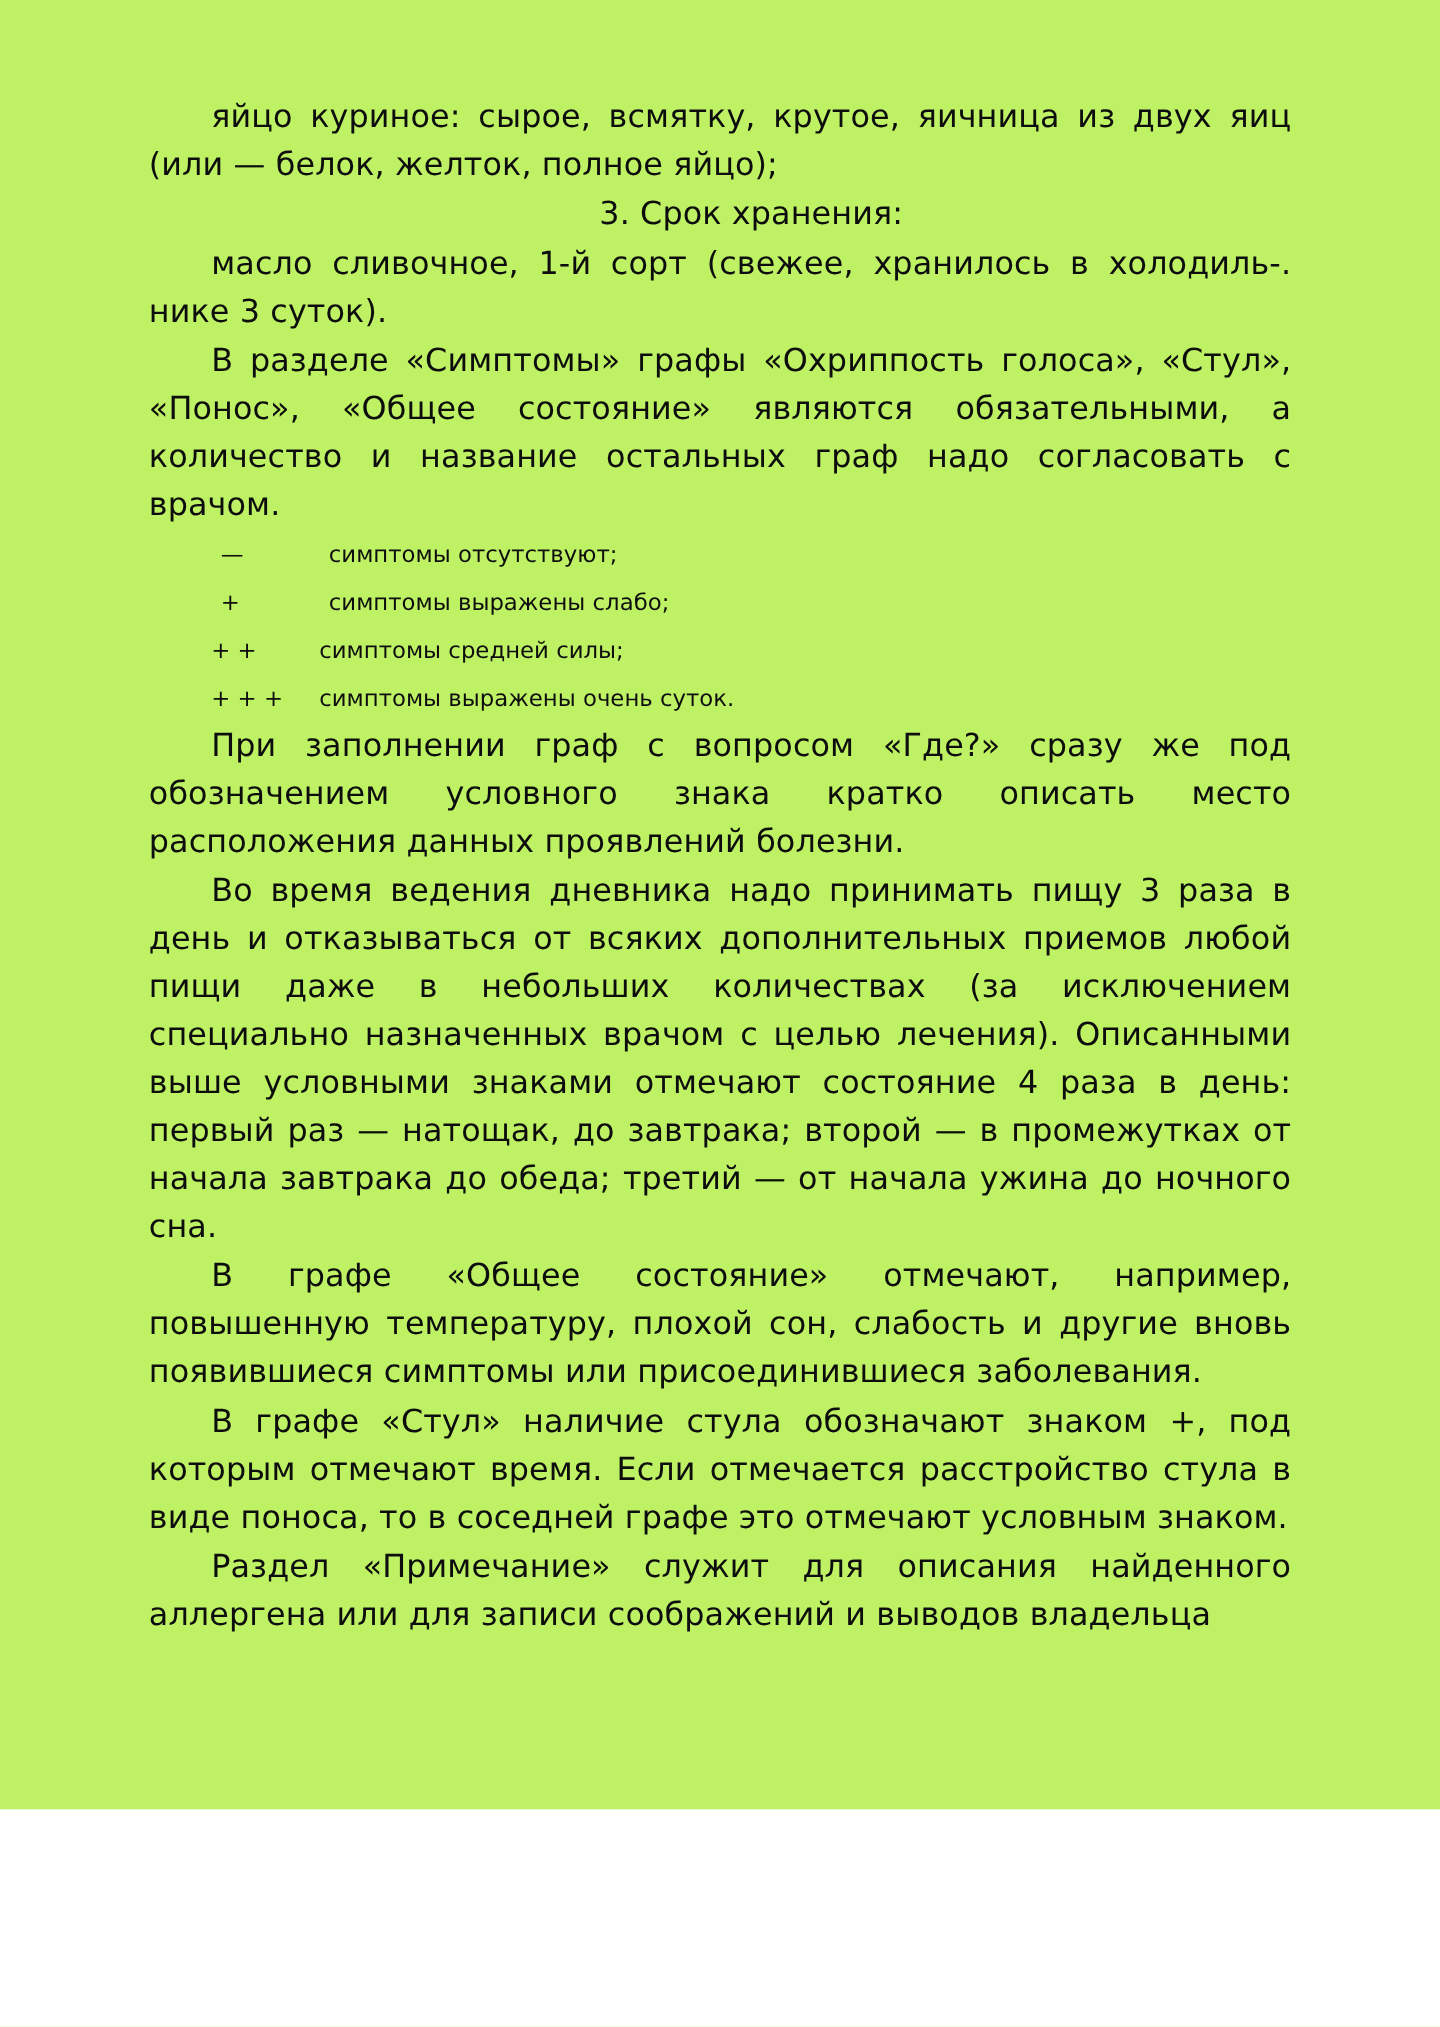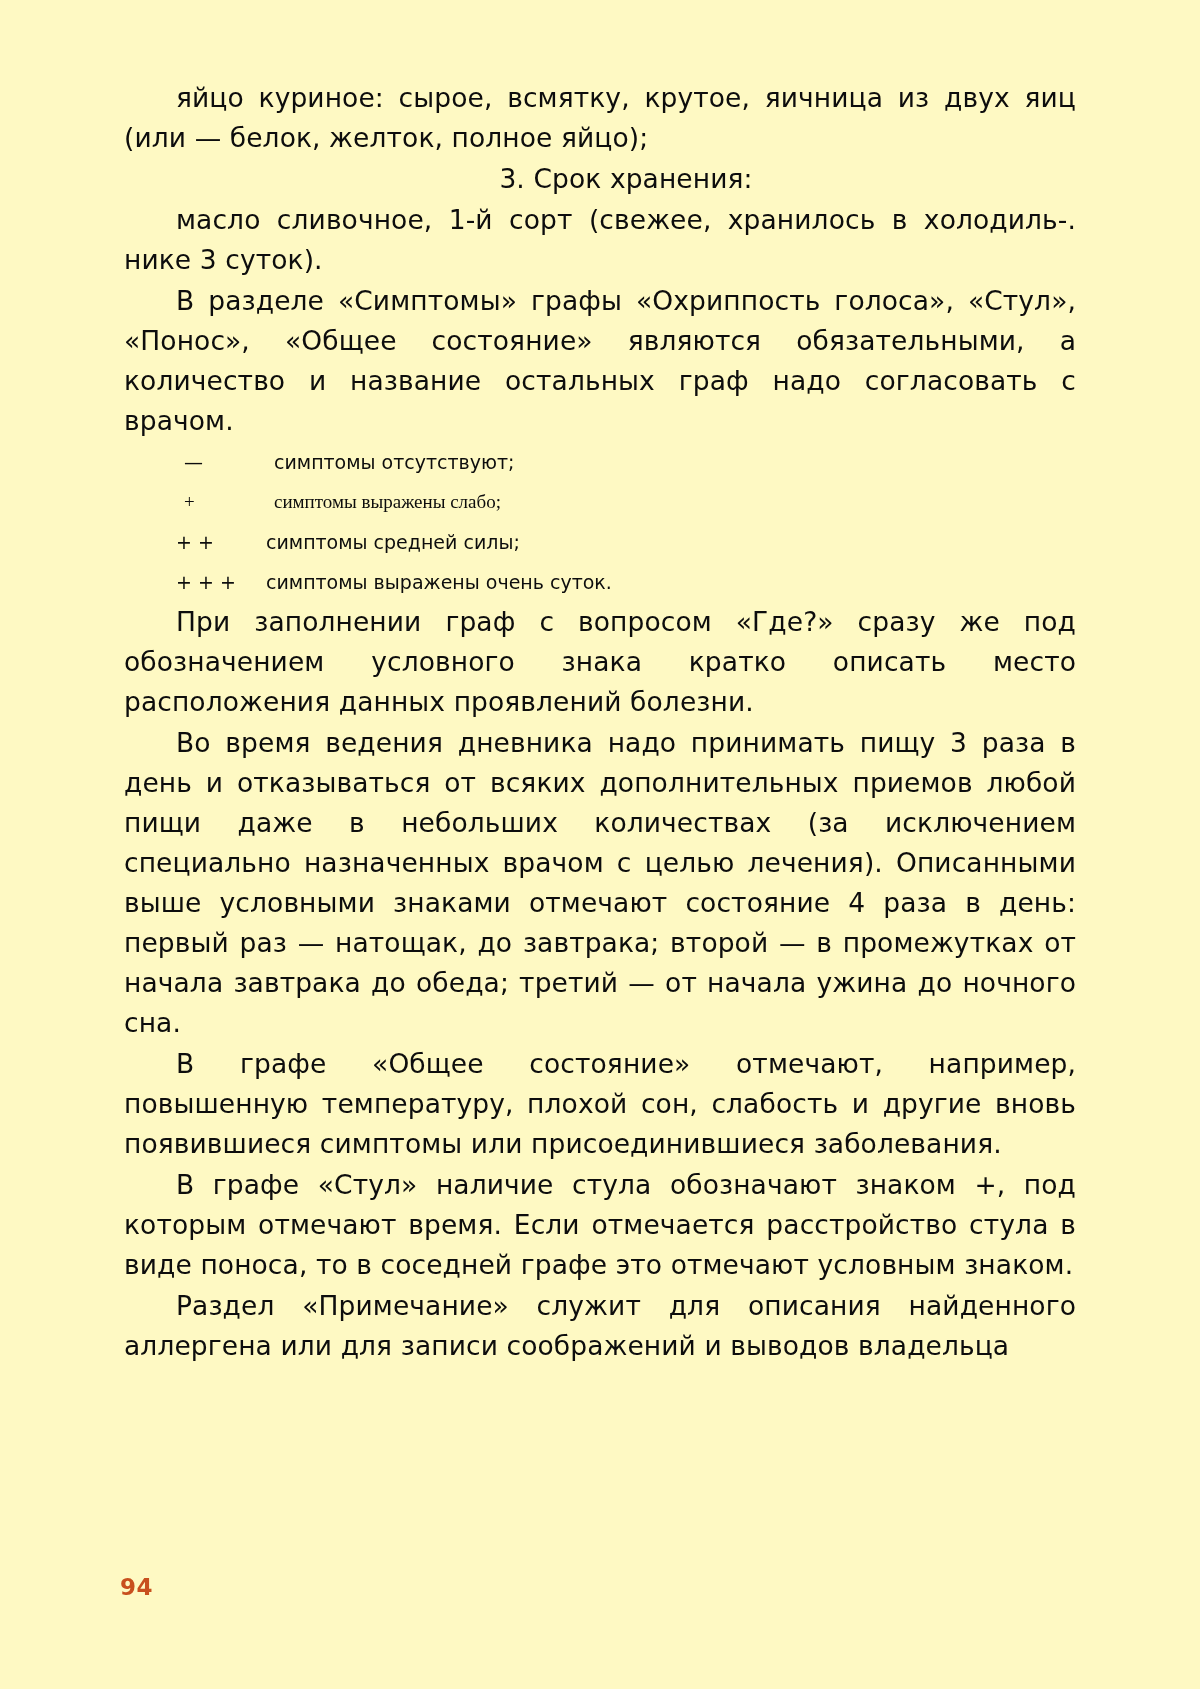--- a/index.html
+++ b/index.html
@@ -3,22 +3,22 @@
 <meta charset="utf-8">
 <style>
   html, body {
     margin: 0;
     padding: 0;
     background: #ffffff;
   }
   .page {
     position: relative;
     width: 1200px;
-    height: 1689px;
-    background: #fef9c3;
+    height: 1508px;
+    background: #bef264;
     box-sizing: border-box;
     overflow: hidden;
   }
   .text-column {
     position: absolute;
     left: 124px;
     top: 78px;
     width: 952px;
   }
   p {
@@ -49,21 +49,21 @@
     color: #0d0d0d;
     white-space: pre;
     text-align: left;
   }
   .sign-line .mark {
     display: inline-block;
     width: 90px;
     text-align: left;
   }
   .sign-line.s1 { padding-left: 60px; }
-  .sign-line.s2 { padding-left: 60px; font-family: Liberation Serif, serif; }
+  .sign-line.s2 { padding-left: 60px; }
   .sign-line.s3 { padding-left: 52px; }
   .sign-line.s4 { padding-left: 52px; }
   .page-number {
     position: absolute;
     left: 120px;
     top: 1552px;
     font-family: "DejaVu Sans", sans-serif;
     font-size: 23px;
     font-weight: bold;
     color: #c8501e;

